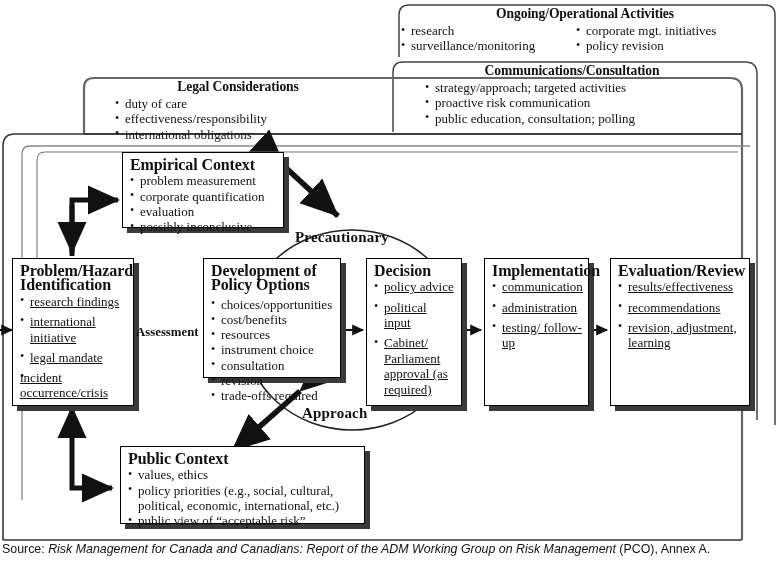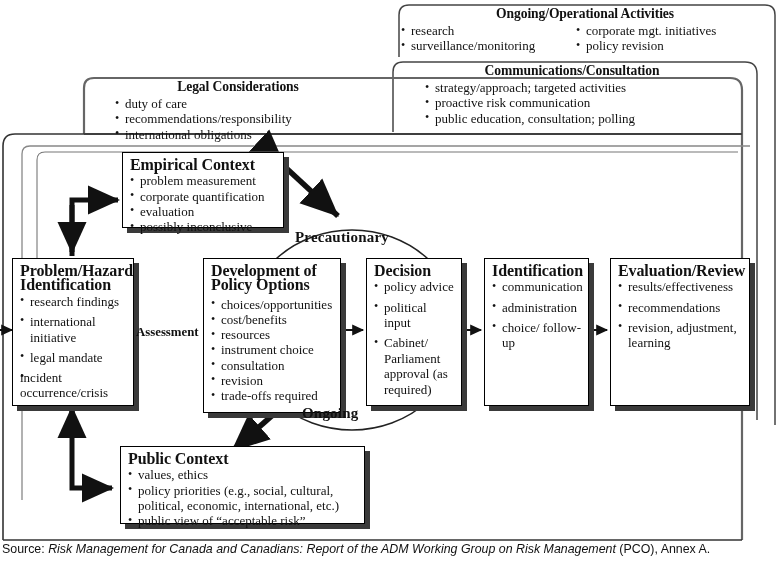--- a/index.html
+++ b/index.html
@@ -32,21 +32,21 @@
   .node ul{
     list-style:none;margin:0;padding:0;
     font-size:13px;line-height:15.2px;
   }
   .node li{
     position:relative;padding-left:10px;margin:0;
   }
   .node li:before{
     content:"\2022";position:absolute;left:0;top:-0.5px;font-size:12px;
   }
-  .node.spaced ul{line-height:15.6px;}
+  .node.spaced ul{line-height:15.6px;text-decoration:underline;}
   .node.spaced li{margin-bottom:4.5px;}
 
   
   .tabbox{position:absolute;}
   .tabbox .th{
     text-align:center;font-weight:bold;font-size:13.6px;line-height:15px;
     letter-spacing:-.1px;
   }
   .tabbox ul{list-style:none;margin:0;padding:0;font-size:13px;line-height:15.4px;}
   .tabbox li{position:relative;padding-left:11px;}
@@ -178,21 +178,21 @@
       <li>strategy/approach; targeted activities</li>
       <li>proactive risk communication</li>
       <li>public education, consultation; polling</li>
     </ul>
   </div>
 
   <div class="tabbox" style="left:88px;top:79px;width:300px;">
     <div class="th">Legal Considerations</div>
     <ul style="margin-top:2px;padding-left:26px;">
       <li>duty of care</li>
-      <li>recommendations/responsibility</li>
+      <li>effectiveness/responsibility</li>
       <li>international obligations</li>
     </ul>
   </div>
 
   <div class="node" style="left:122px;top:152px;width:162px;height:76px;">
     <div class="ttl">Empirical Context</div>
     <ul>
       <li>problem measurement</li>
       <li>corporate quantification</li>
       <li>evaluation</li>
@@ -203,21 +203,21 @@
   <div class="node spaced" style="left:12px;top:258px;width:122px;height:148px;">
     <div class="ttl" style="">Problem/Hazard Identification</div>
     <ul>
       <li>research findings</li>
       <li>international initiative</li>
       <li>legal mandate</li>
       <li style="padding-left:0;">incident occurrence/crisis</li>
     </ul>
   </div>
 
-  <div class="node" style="left:203px;top:258px;width:138px;height:155px;">
+  <div class="node" style="left:203px;top:258px;width:138px;height:120px;">
     <div class="ttl" style="margin-bottom:4px;">Development of Policy Options</div>
     <ul>
       <li>choices/opportunities</li>
       <li>cost/benefits</li>
       <li>resources</li>
       <li>instrument choice</li>
       <li>consultation</li>
       <li>revision</li>
       <li>trade-offs required</li>
     </ul>
@@ -226,25 +226,25 @@
   <div class="node spaced" style="left:366px;top:258px;width:96px;height:148px;">
     <div class="ttl">Decision</div>
     <ul>
       <li>policy advice</li>
       <li>political input</li>
       <li>Cabinet/ Parliament approval (as required)</li>
     </ul>
   </div>
 
   <div class="node spaced" style="left:484px;top:258px;width:105px;height:148px;">
-    <div class="ttl">Identification</div>
+    <div class="ttl">Implementation</div>
     <ul>
       <li>communication</li>
       <li>administration</li>
-      <li>choice/ follow-up</li>
+      <li>testing/ follow-up</li>
     </ul>
   </div>
 
   <div class="node spaced" style="left:610px;top:258px;width:140px;height:148px;">
     <div class="ttl">Evaluation/Review</div>
     <ul>
       <li>results/effectiveness</li>
       <li>recommendations</li>
       <li>revision, adjustment, learning</li>
     </ul>
@@ -253,18 +253,18 @@
   <div class="node" style="left:120px;top:446px;width:245px;height:78px;">
     <div class="ttl">Public Context</div>
     <ul>
       <li>values, ethics</li>
       <li>policy priorities (e.g., social, cultural, political, economic, international, etc.)</li>
       <li>public view of “acceptable risk”</li>
     </ul>
   </div>
 
   <div class="circlabel" style="left:295px;top:229px;">Precautionary</div>
-  <div class="circlabel" style="left:302px;top:405px;">Ongoing</div>
+  <div class="circlabel" style="left:302px;top:405px;">Approach</div>
   <div class="assesslabel" style="left:136px;top:325px;">Assessment</div>
 
   <div id="source"><span>Source: </span><i>Risk Management for Canada and Canadians: Report of the ADM Working Group on Risk Management</i><span> (PCO), Annex A.</span></div>
 
 </div>
 
 </body></html>

